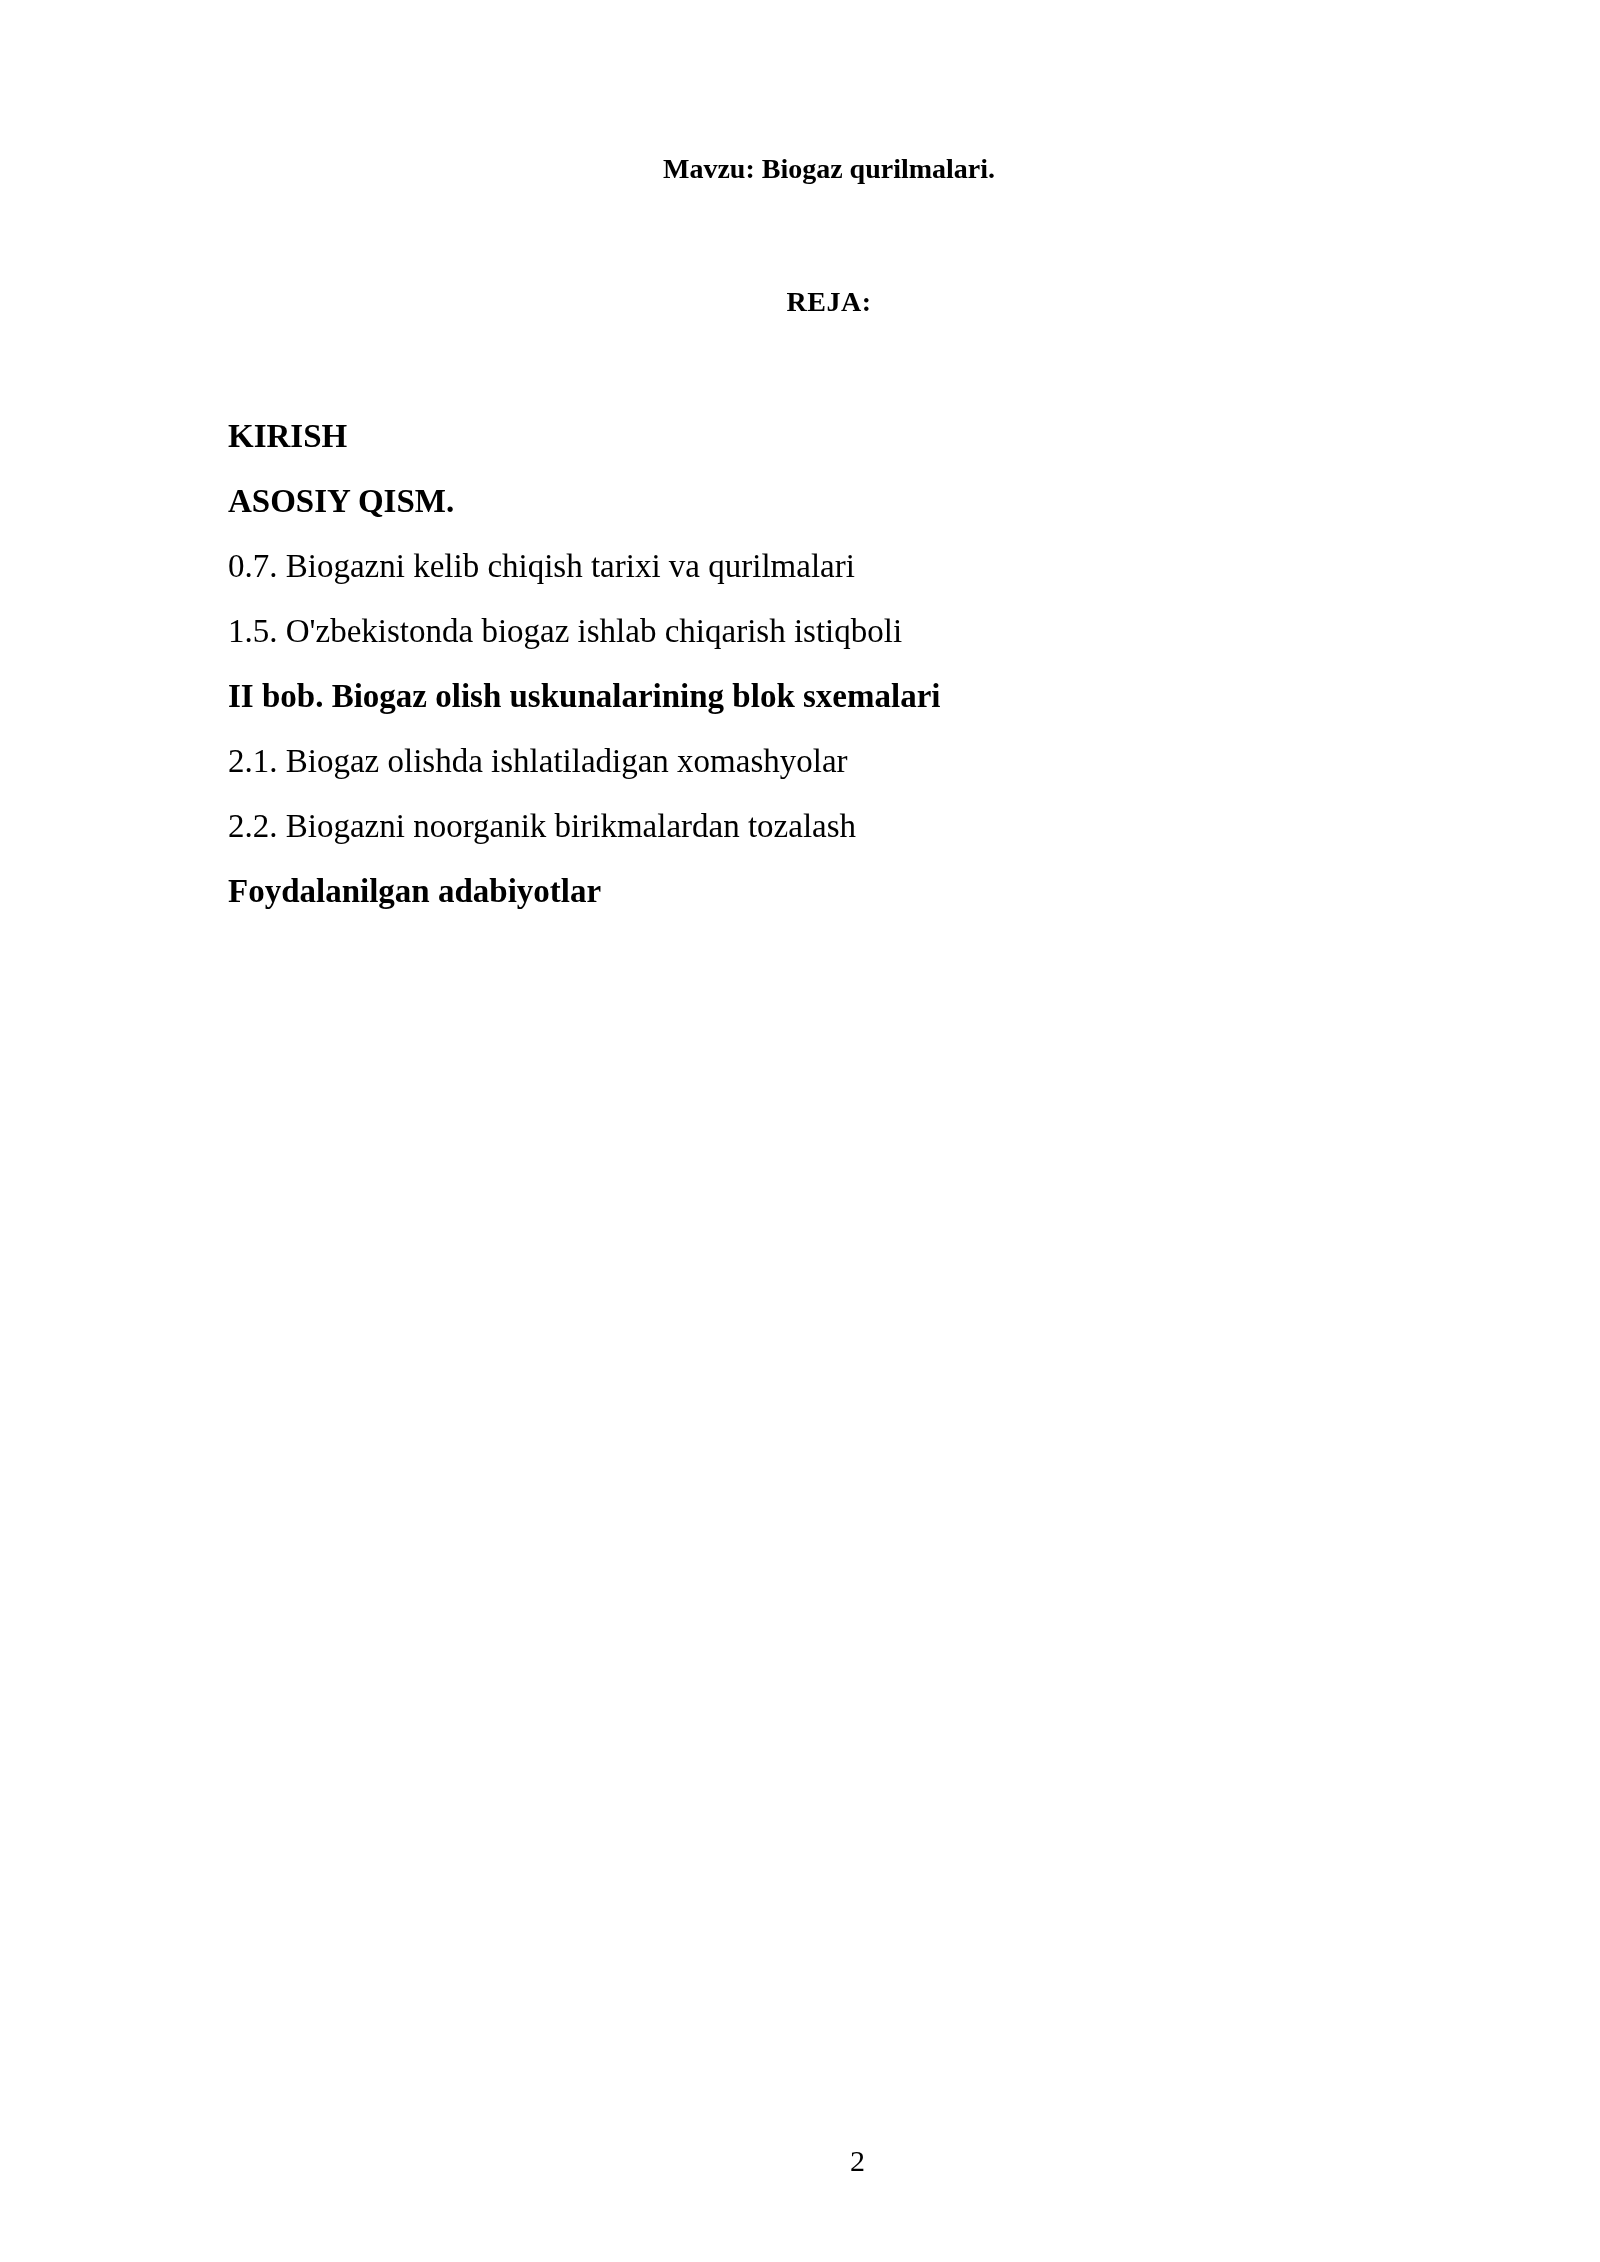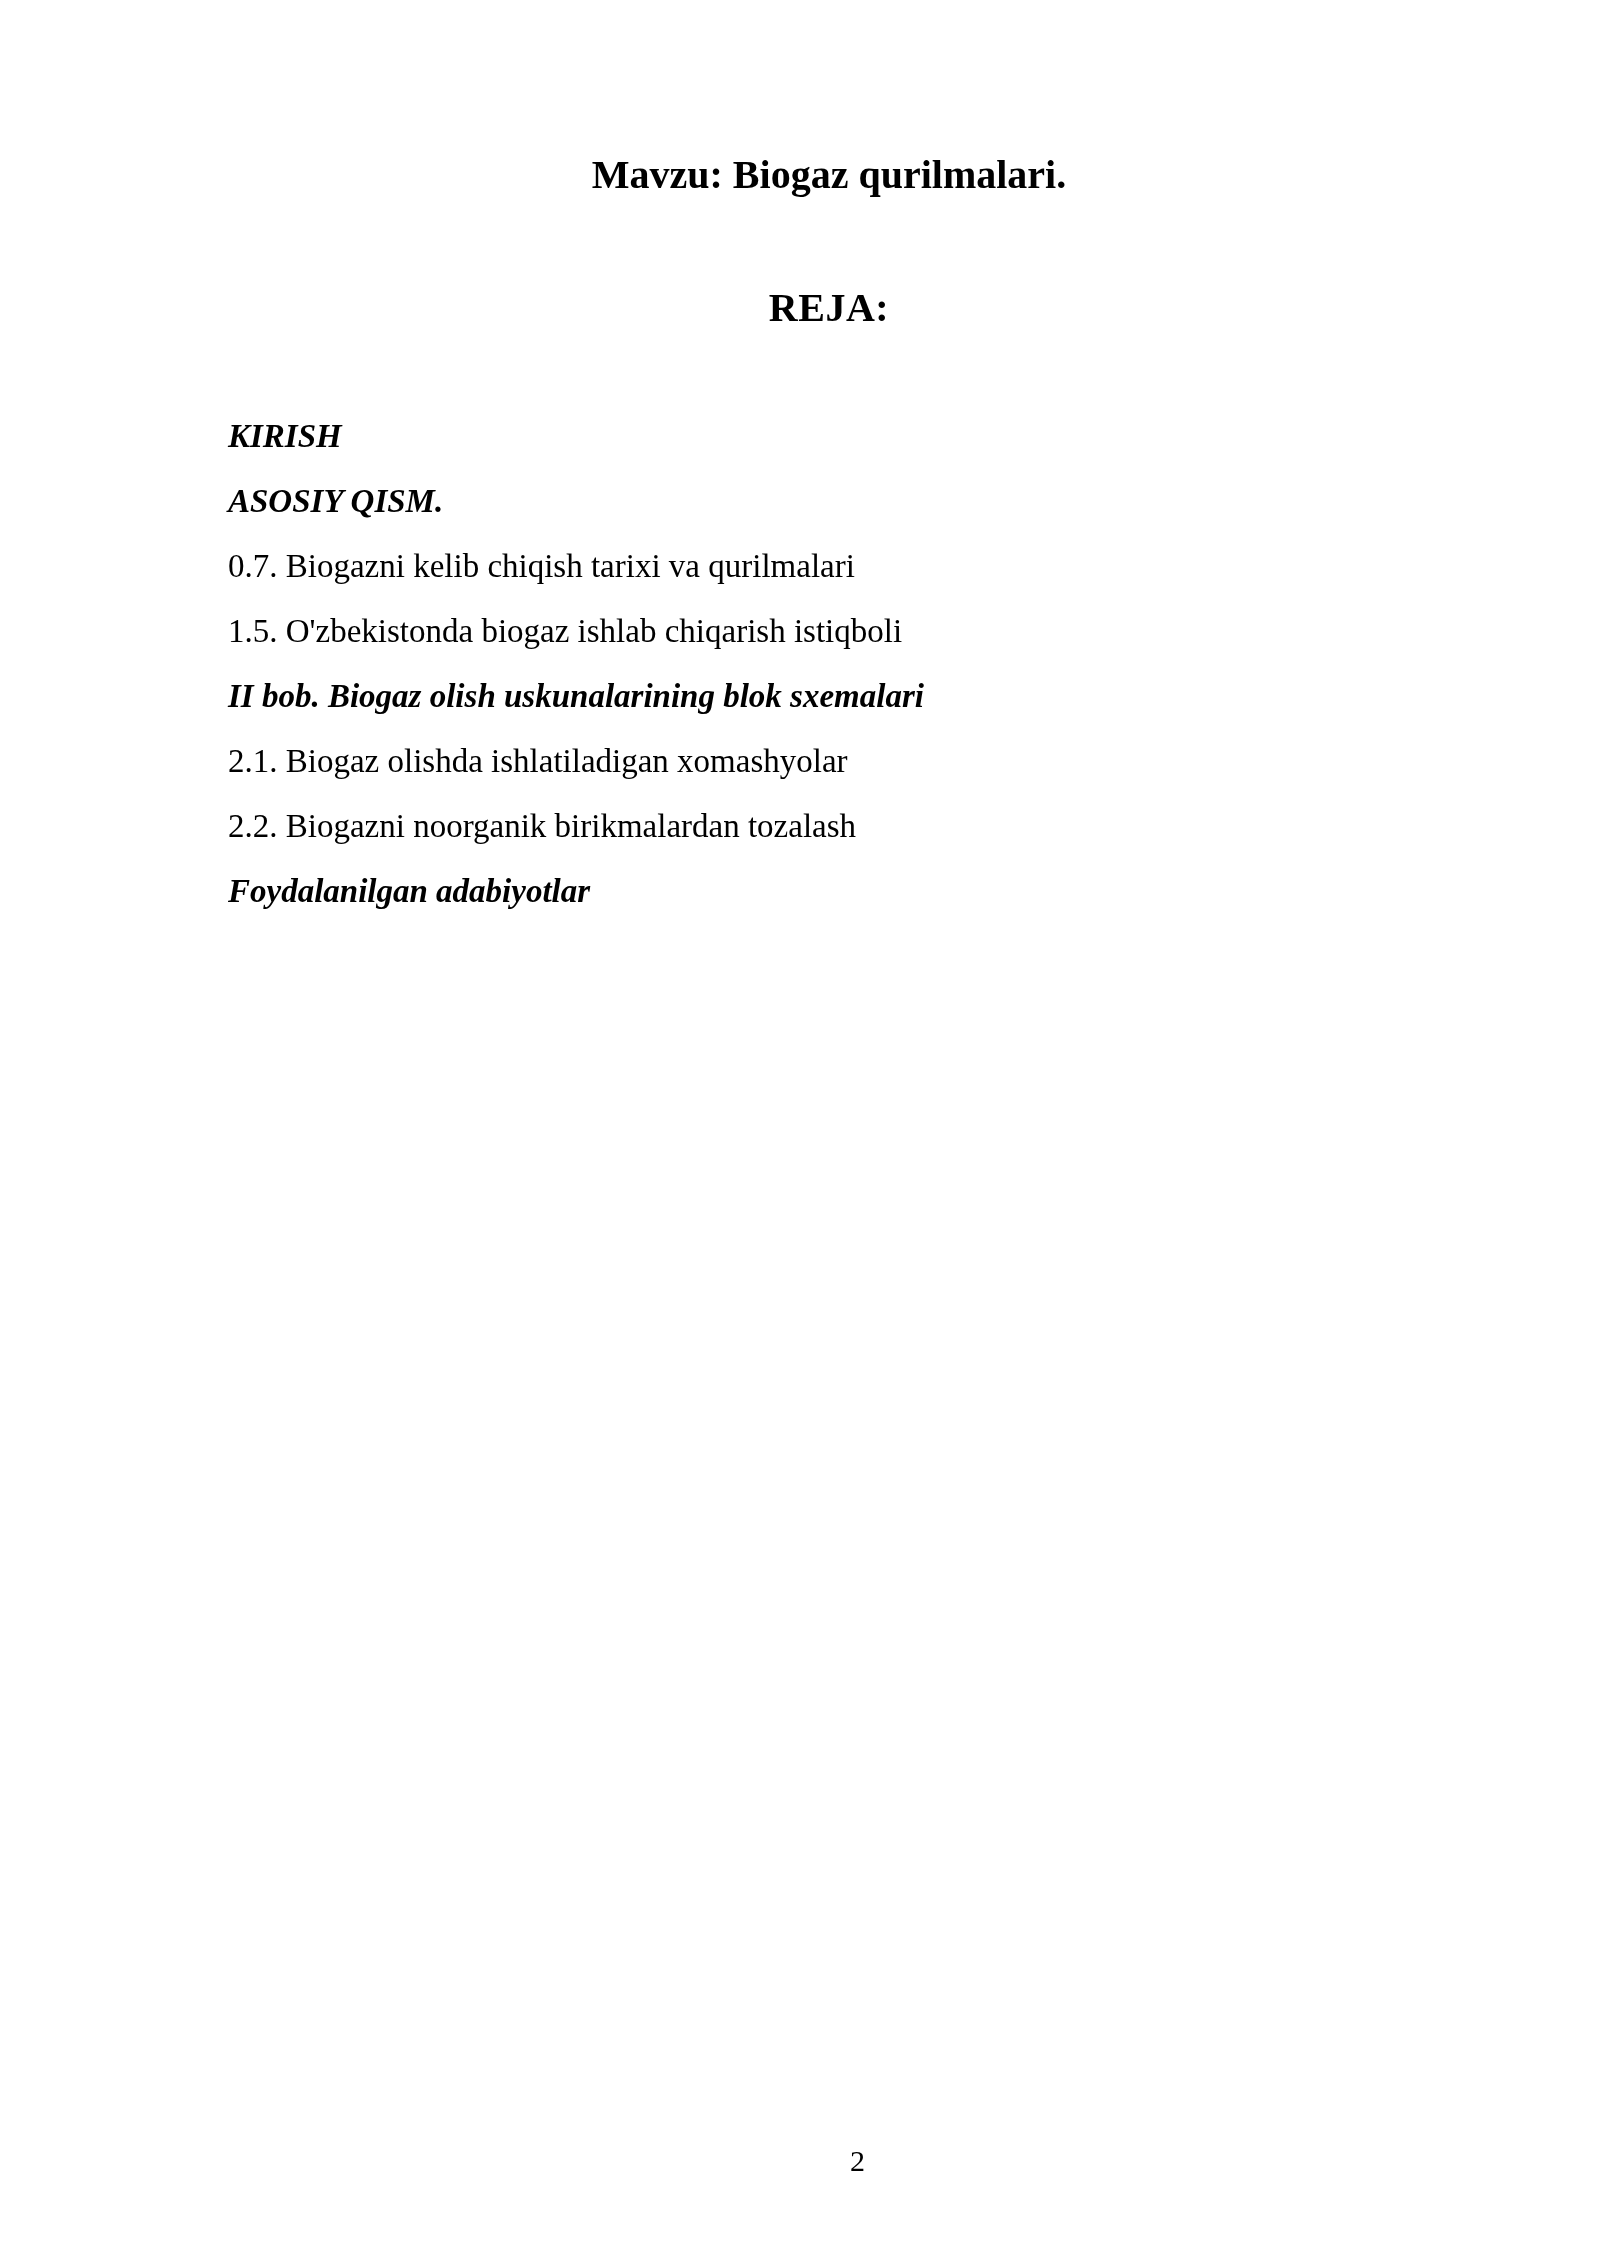--- a/index.html
+++ b/index.html
@@ -22,21 +22,21 @@
   }
   .doc-body {
     position: absolute;
     left: 228px;
     top: 0;
     width: 1150px;
   }
   .centered-title {
     text-align: center;
     font-weight: bold;
-    font-size: 40px;
+    font-size: 28px;
     line-height: 1;
     margin: 0;
     padding: 0;
     width: 1258px;
     margin-left: -28px;
   }
   .title-main {
     position: absolute;
     top: 155px;
   }
@@ -54,21 +54,20 @@
   .toc-line {
     font-size: 33px;
     line-height: 65px;
     height: 65px;
     white-space: nowrap;
     margin: 0;
     padding: 0;
   }
   .toc-line.bold {
     font-weight: bold;
-    font-style: italic;
   }
   .toc-line.regular {
     font-weight: normal;
   }
   .page-number {
     position: absolute;
     top: 2146px;
     left: 0;
     width: 1715px;
     text-align: center;

